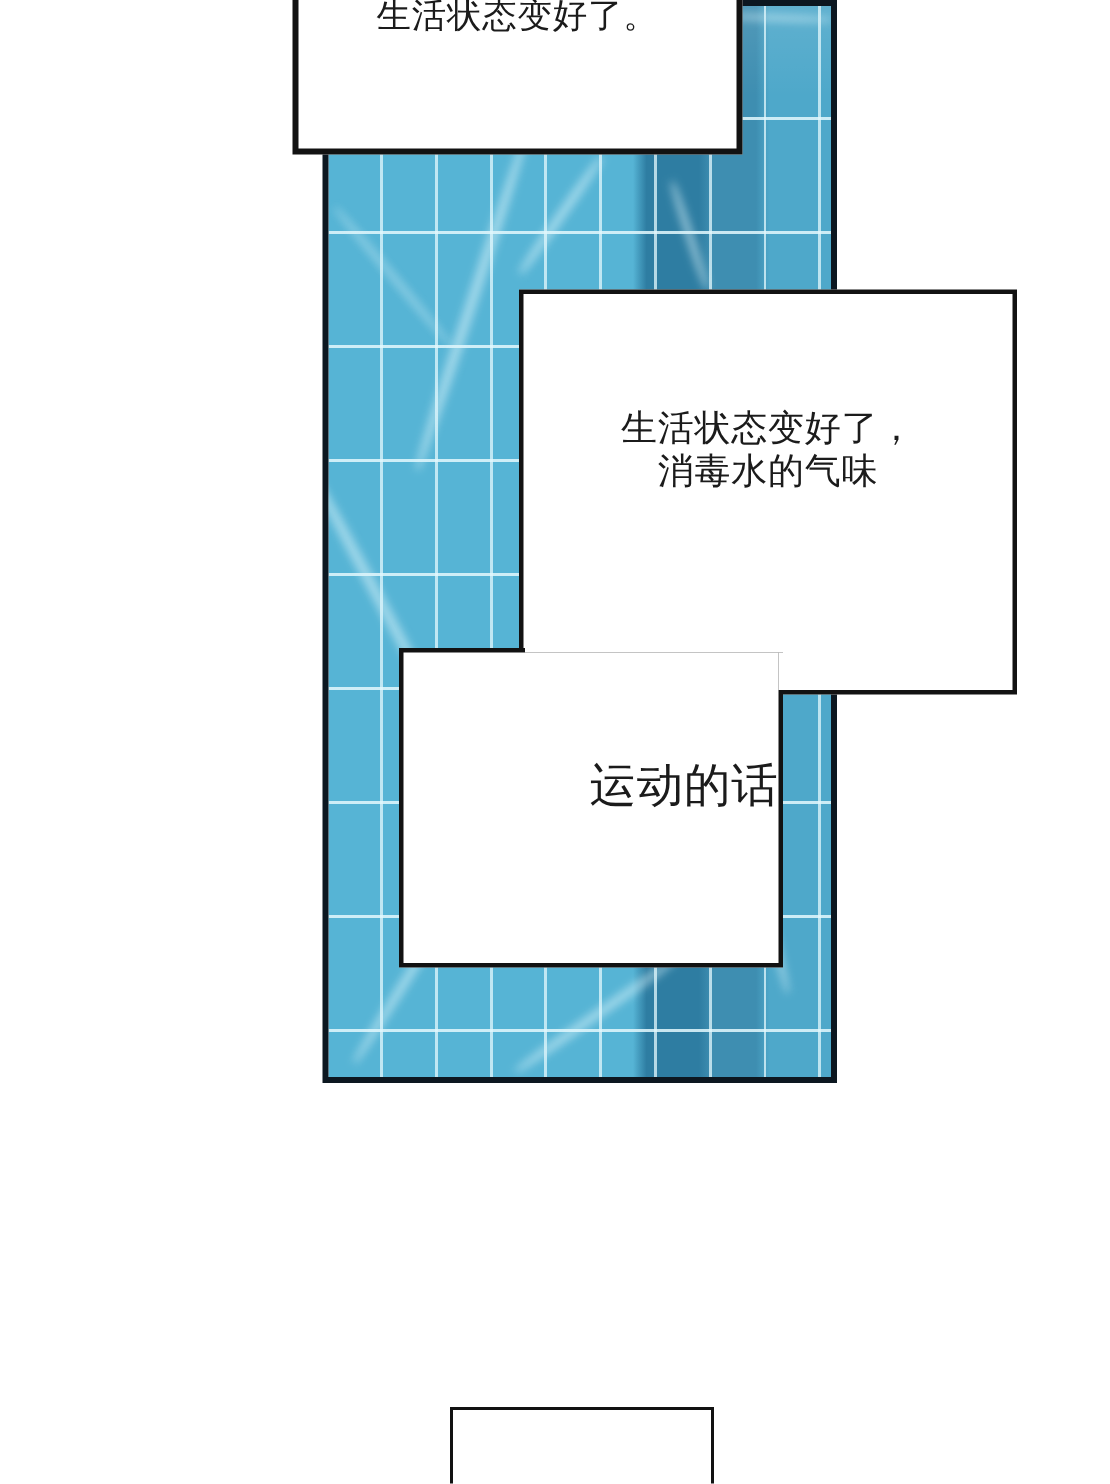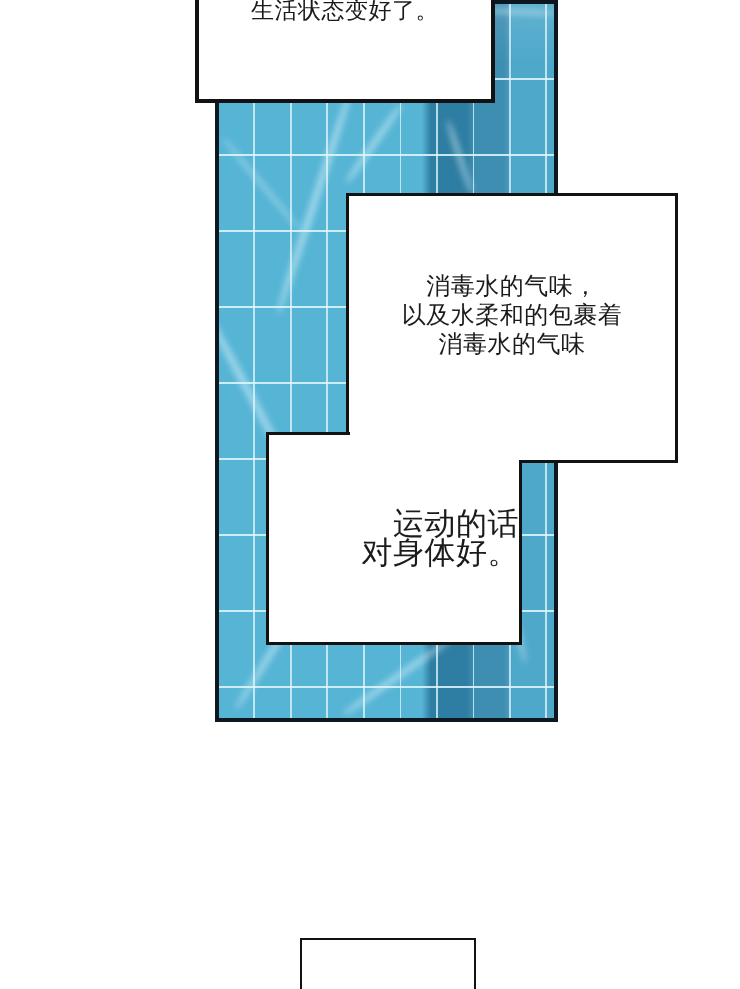--- a/index.html
+++ b/index.html
@@ -98,30 +98,28 @@
     <div class="caustic c4"></div>
     <div class="caustic c5"></div>
     <div class="caustic c6"></div>
     <div class="caustic c7"></div>
     <div class="caustic c8"></div>
     <div class="caustic c9"></div>
   </div>
 
   <div class="nbox box-scent">
     <div class="ntext">
-      <div class="tline">消毒水的气味，</div>
-      <div class="tline">以及水柔和的包裹着</div>
+      <div class="tline">生活状态变好了，</div>
       <div class="tline">消毒水的气味</div>
     </div>
   </div>
 
   <div class="nbox box-exercise">
     <div class="ntext">
       <div class="tline">运动的话</div>
-      <div class="tline">对身体好。</div>
     </div>
   </div>
 
   <div class="patch patch-top"></div>
   <div class="patch patch-right"></div>
 
   <div class="nbox box-top">
     <div class="ntext">
       <div class="tline">生活状态变好了。</div>
     </div>

